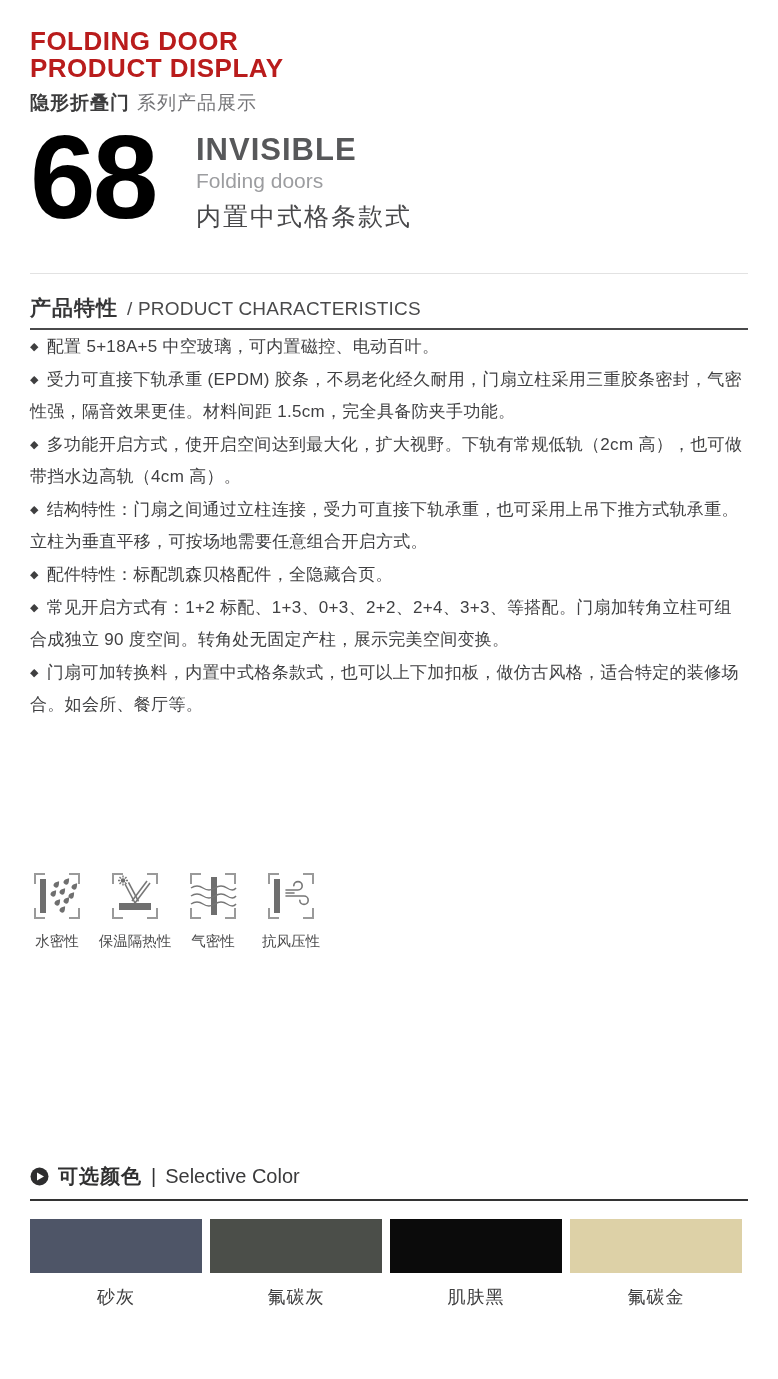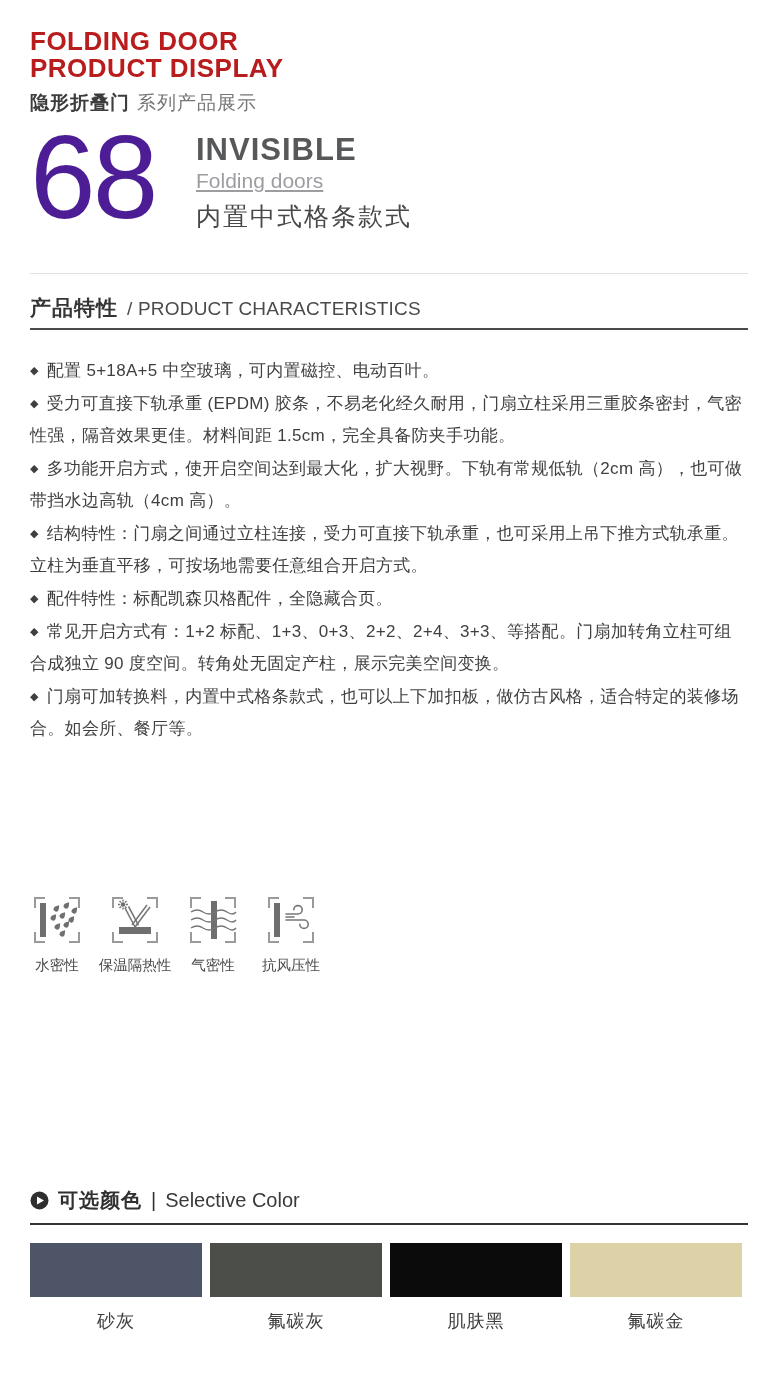--- a/index.html
+++ b/index.html
@@ -13,35 +13,35 @@
 
   
   .brand-en { font-size:26px; font-weight:bold; line-height:1.05; letter-spacing:0.5px; }
   .brand-cn { margin-top:7px; font-size:19px; letter-spacing:1px; }
   .brand-cn .cn-bold { font-weight:bold; color:#3c3c3d; }
   .brand-cn .cn-rest { color:#757578; margin-left:7px; }
 
   
   .product-row { display:flex; align-items:flex-start; margin-top:6px; }
   .product-number {
-    font-size:118px; line-height:0.94; color:#4c1d95;
-    font-weight:400; letter-spacing:-3px; min-width:142px;
+    font-size:118px; line-height:0.94; color:#000000;
+    font-weight:700; letter-spacing:-3px; min-width:142px;
   }
   .product-titles { margin-left:24px; padding-top:10px; }
   .product-title-en { font-size:31px; font-weight:bold; color:#57585a; letter-spacing:1px; }
-  .product-subtitle-en { font-size:21px; color:#9c9da0; margin-top:1px;text-decoration:underline; }
+  .product-subtitle-en { font-size:21px; color:#9c9da0; margin-top:1px; }
   .product-title-cn { font-size:25px; color:#48484a; margin-top:7px; letter-spacing:2px; }
 
   
   .hairline { height:1px; background:#e2e2e2; margin-top:40px; }
   .char-header { display:flex; align-items:baseline; margin-top:20px; }
   .char-title-cn { font-size:21px; font-weight:bold; color:#353536; letter-spacing:1px; }
   .char-title-en { font-size:19px; color:#4a4a4b; margin-left:9px; letter-spacing:0.2px; }
   .char-rule { height:2px; background:#4a4a4b; margin-top:6px; }
-  .bullets { margin-top:24px; }
+  .bullets { margin-top:0; }
   .bullet { font-size:17px; line-height:32px; color:#404042; letter-spacing:0.3px; }
   .diamond { font-size:11px; vertical-align:2px; margin-right:8px; color:#3f3f40; }
 
   
   .perf-row { display:flex; gap:24px; margin-top:148px; }
   .perf-item { width:54px; display:flex; flex-direction:column; align-items:center; }
   .perf-item svg { display:block; }
   .perf-label { margin-top:9px; font-size:14.5px; color:#4a4a4b; white-space:nowrap; }
 
   

